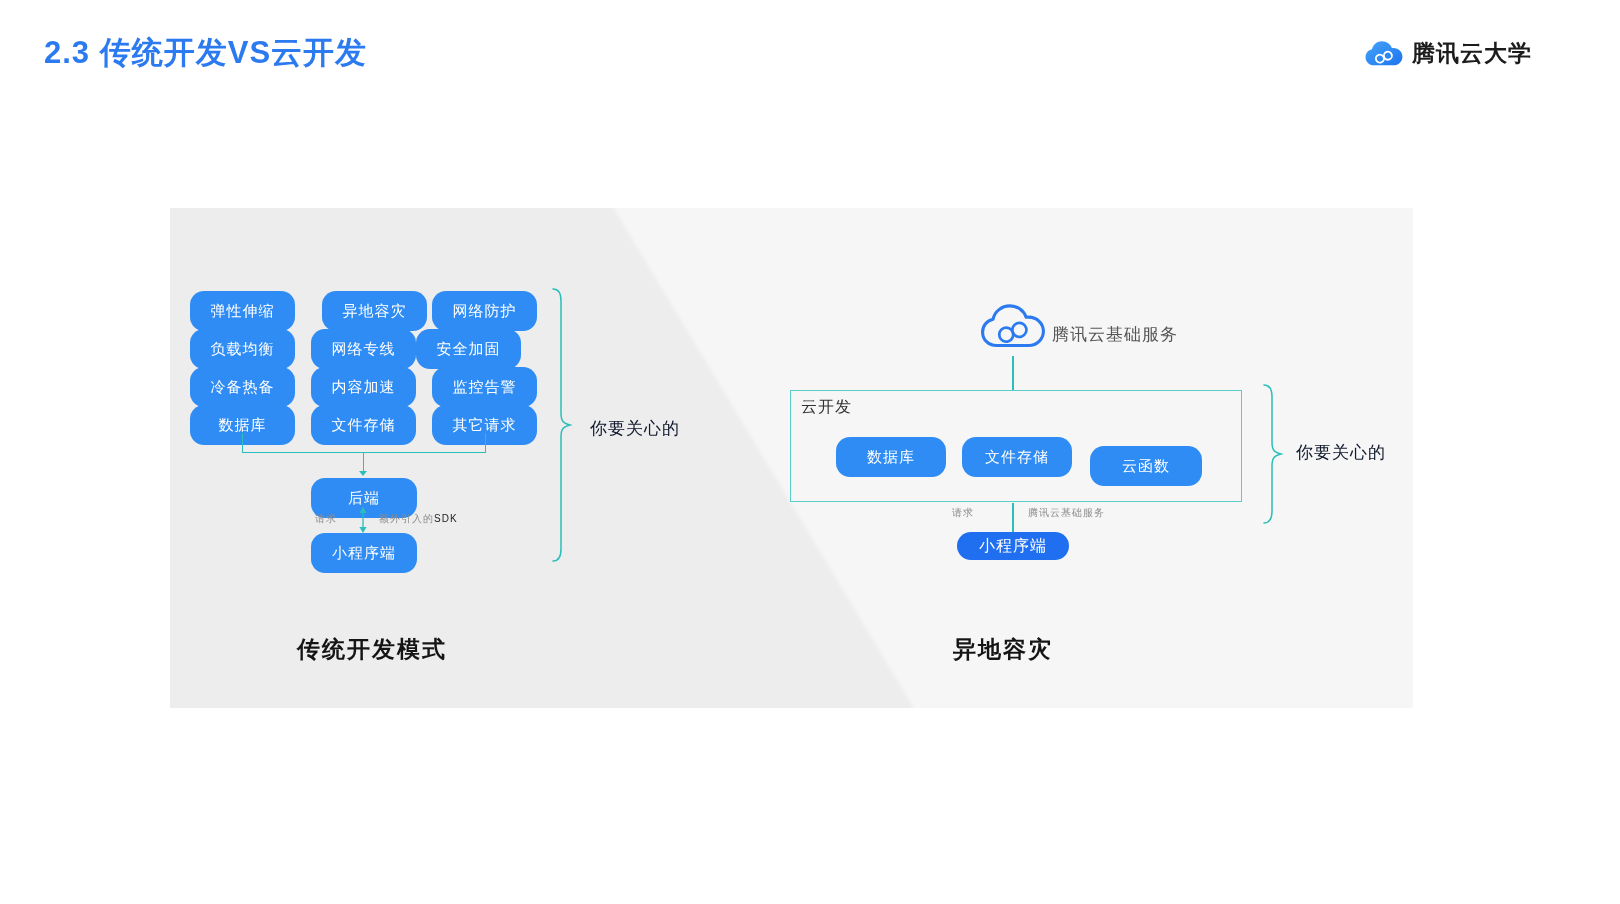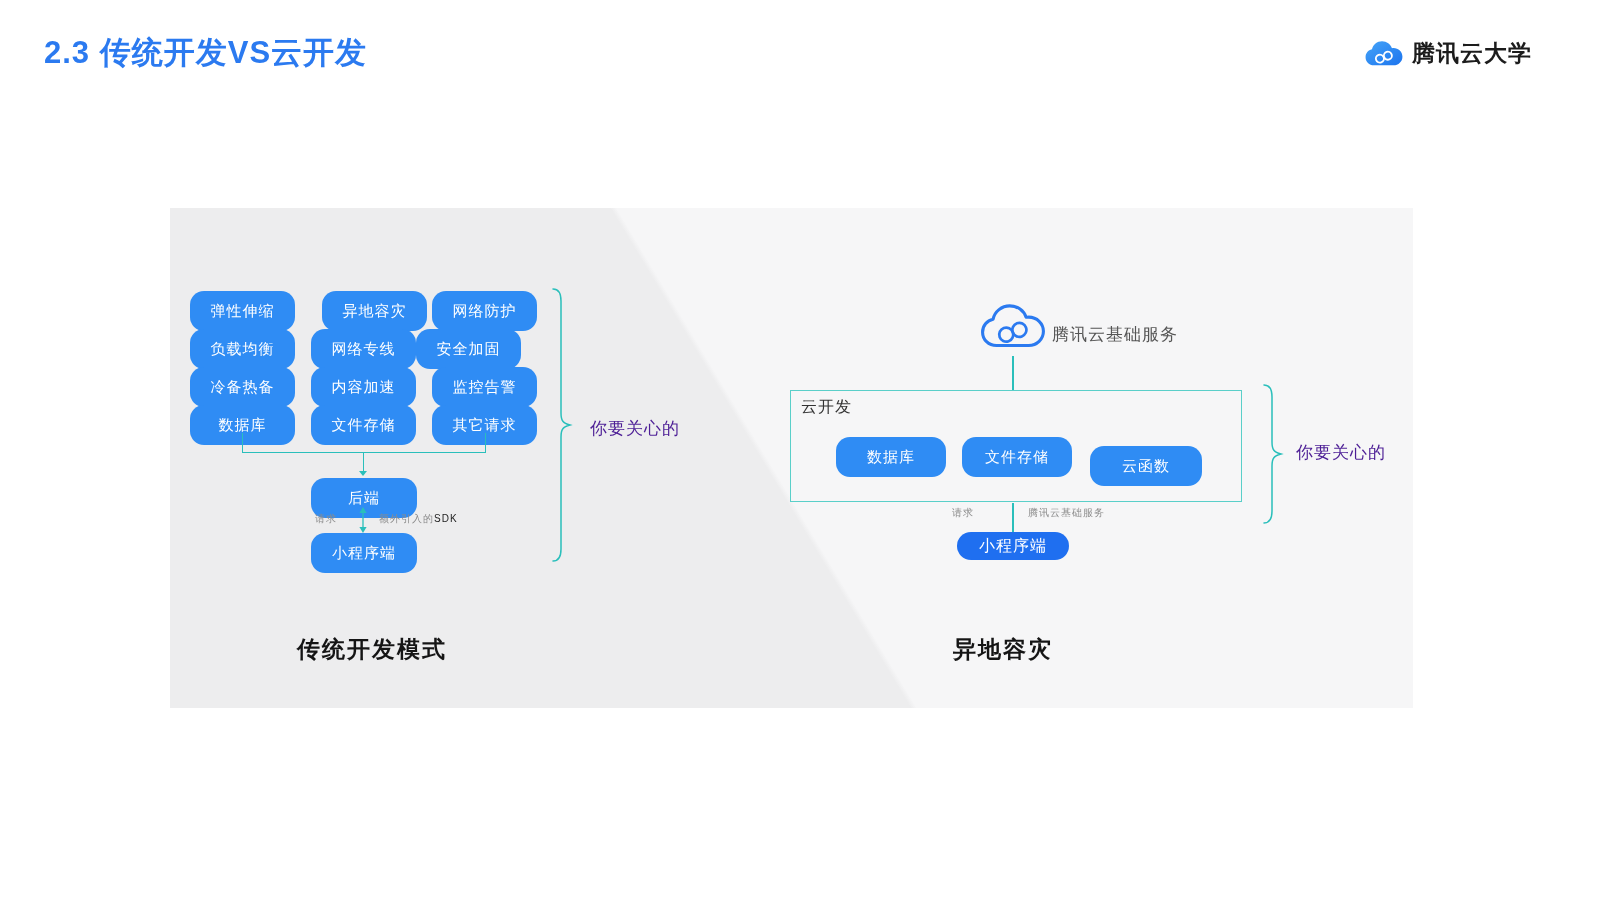--- a/index.html
+++ b/index.html
@@ -24,21 +24,21 @@
   .node{position:absolute;height:40px;width:105px;border-radius:14px;background:var(--button-blue);
         color:#fff;font-size:15px;display:flex;align-items:center;justify-content:center;letter-spacing:1px}
   .node.mini{background:var(--mini-blue);font-size:16px}
 
   .tline{position:absolute;background:var(--teal)}
   .arrow-down{position:absolute;width:0;height:0;border-left:4px solid transparent;
               border-right:4px solid transparent;border-top:5px solid var(--teal)}
 
   .gray-label{position:absolute;font-size:10px;color:#8c8c8c;letter-spacing:1px;white-space:nowrap}
   .sdk-bold{color:#222;font-weight:normal}
-  .care-label{position:absolute;font-size:17px;color:#4c1d95;letter-spacing:1px;white-space:nowrap}
+  .care-label{position:absolute;font-size:17px;color:#0f172a;letter-spacing:1px;white-space:nowrap}
   .mode-label{position:absolute;font-size:23px;font-weight:bold;color:#151515;letter-spacing:2px;white-space:nowrap}
 
   .cloud-box{position:absolute;left:790px;top:390px;width:452px;height:112px;border:1px solid var(--teal-border)}
   .box-label{position:absolute;left:801px;top:397px;font-size:16px;color:#333;letter-spacing:1px}
 
   svg{display:block;position:absolute}
   .brace path{stroke:var(--teal);stroke-width:1.5;fill:none;stroke-linecap:round}
   .cloud-outline path{stroke:var(--title-blue);stroke-width:3;fill:none;stroke-linejoin:round}
   .cloud-outline circle{stroke:var(--title-blue);stroke-width:2.6;fill:none}
   .updown line{stroke:var(--teal);stroke-width:1.3}

